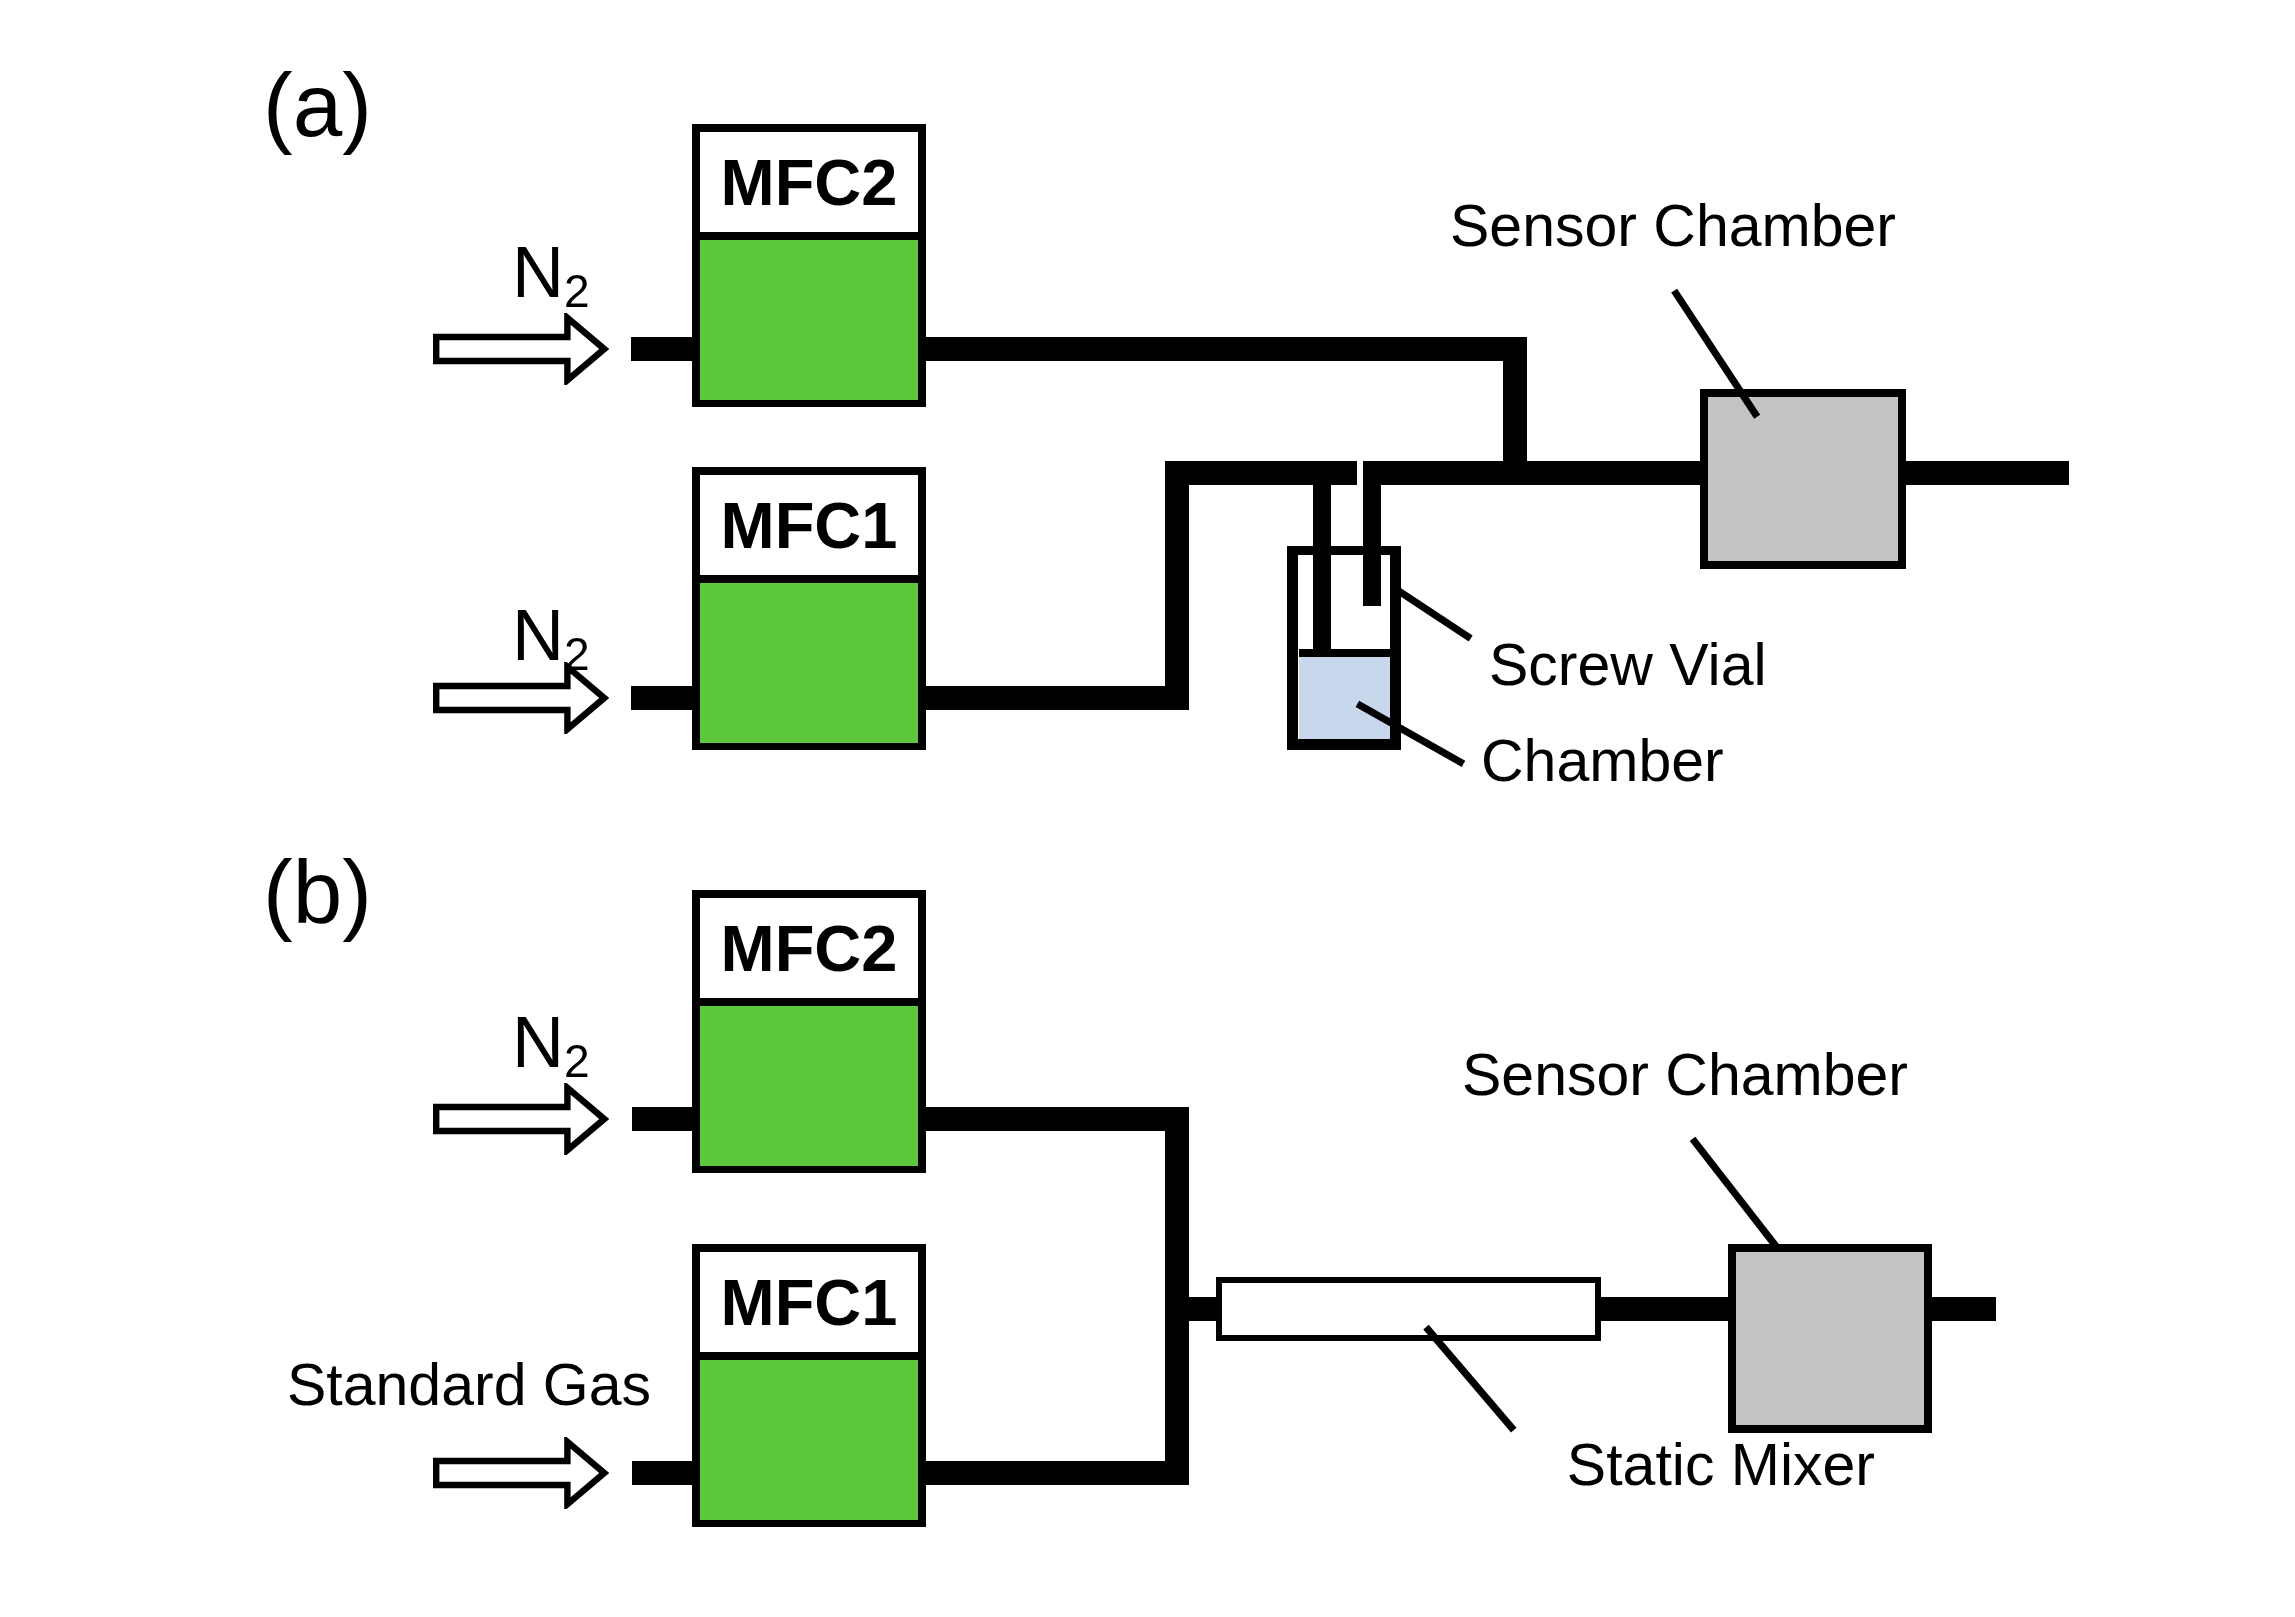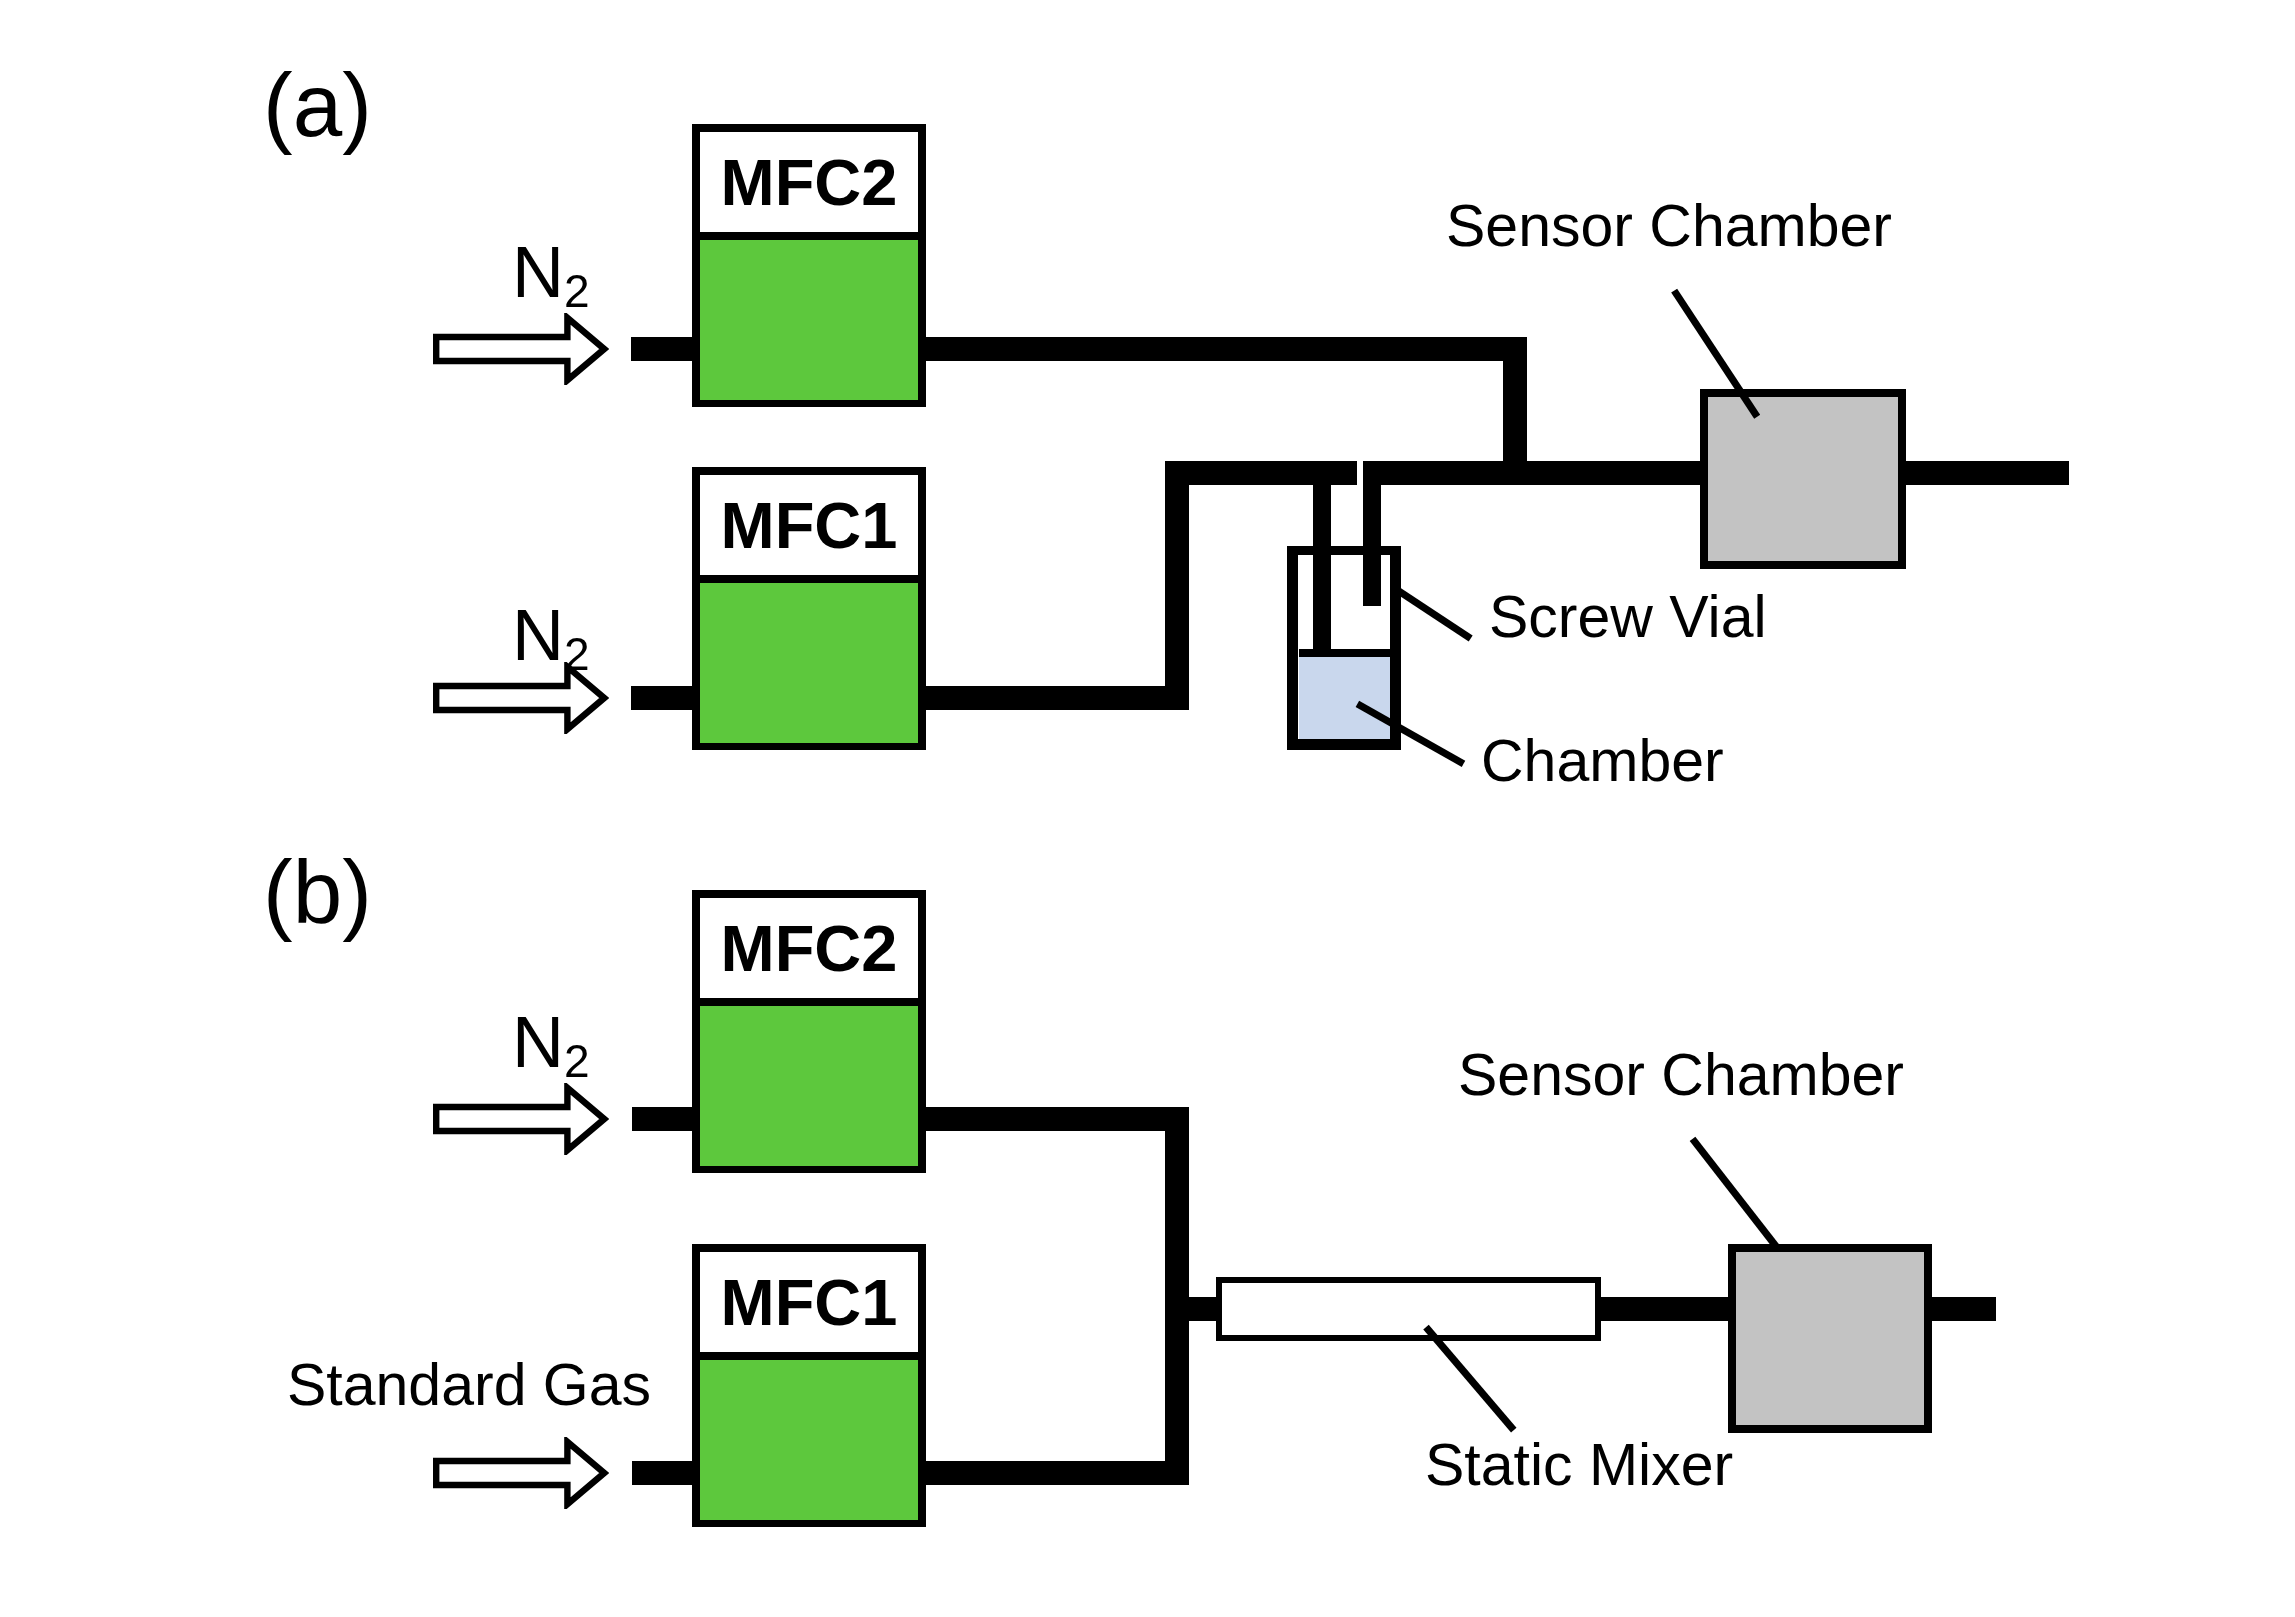--- a/index.html
+++ b/index.html
@@ -5,21 +5,21 @@
 <style>
   html,body{margin:0;padding:0;background:#ffffff;}
   body{width:2295px;height:1617px;position:relative;overflow:hidden;
        font-family:"Liberation Sans", sans-serif;color:#000;}
   .pipe{position:absolute;background:#000000;}
   .txt{position:absolute;white-space:nowrap;line-height:1;color:#000;}
   .panel-label{font-size:89px;}
   .n2{font-size:72px;margin-left:32px;}
   .n2 sub{font-size:64%;vertical-align:-22%;}
   .anno{font-size:59px;}
-  .anno.centered{text-align:left;margin-left:13px;}
+  .anno.centered{text-align:right;}
   .mfc-box{position:absolute;width:218px;height:267px;border:8px solid #000;background:#fff;font-weight:bold;}
   .mfc-label{height:100px;border-bottom:8px solid #000;display:flex;align-items:center;justify-content:center;
              font-size:65px;background:#ffffff;}
   .mfc-green{height:160px;background:#5DC83D;}
   .chamber{position:absolute;border:8.8px solid #000;background:#C3C3C3;box-sizing:border-box;}
   .mixer{position:absolute;border:6.4px solid #000;background:#ffffff;box-sizing:border-box;}
   .vial-part{position:absolute;background:#000;}
   .sample-fill{position:absolute;background:#C9D7ED;border-top:8.8px solid #000;box-sizing:border-box;}
   .tube-tip{position:absolute;background:#4F6D94;}
   svg.overlay{position:absolute;left:0;top:0;}
@@ -66,21 +66,21 @@
 
 <div class="vial-part" style="left:1287px;top:546px;width:113px;height:8.8px;"></div>
 <div class="vial-part" style="left:1287px;top:546px;width:11.2px;height:204px;"></div>
 <div class="vial-part" style="left:1390px;top:546px;width:11.2px;height:204px;"></div>
 <div class="vial-part" style="left:1287px;top:739px;width:113px;height:11.2px;"></div>
 <div class="sample-fill" style="left:1299px;top:649px;width:91px;height:90px;"></div>
 
 <div class="chamber" style="left:1700px;top:389px;width:206px;height:180px;"></div>
 
 <div class="txt anno centered" style="left:1433px;top:197px;width:463px;">Sensor Chamber</div>
-<div class="txt anno" style="left:1489px;top:588px;">Screw Vial</div>
+<div class="txt anno" style="left:1489px;top:636px;">Screw Vial</div>
 <div class="txt anno" style="left:1481px;top:732px;">Chamber</div>
 
 <div class="txt panel-label" style="left:263px;top:848px;">(b)</div>
 
 <div class="txt n2" style="left:480px;top:1006px;"><span>N</span><sub>2</sub></div>
 
 <div class="txt anno" style="left:287px;top:1356px;">Standard Gas</div>
 
 <svg class="arrow-svg" style="left:433px;top:1083px;" width="176" height="72" viewBox="0 0 220 90">
   <polygon points="4,30 168,30 168,6 214,45 168,84 168,60 4,60" fill="#ffffff" stroke="#000000" stroke-width="8"></polygon>

